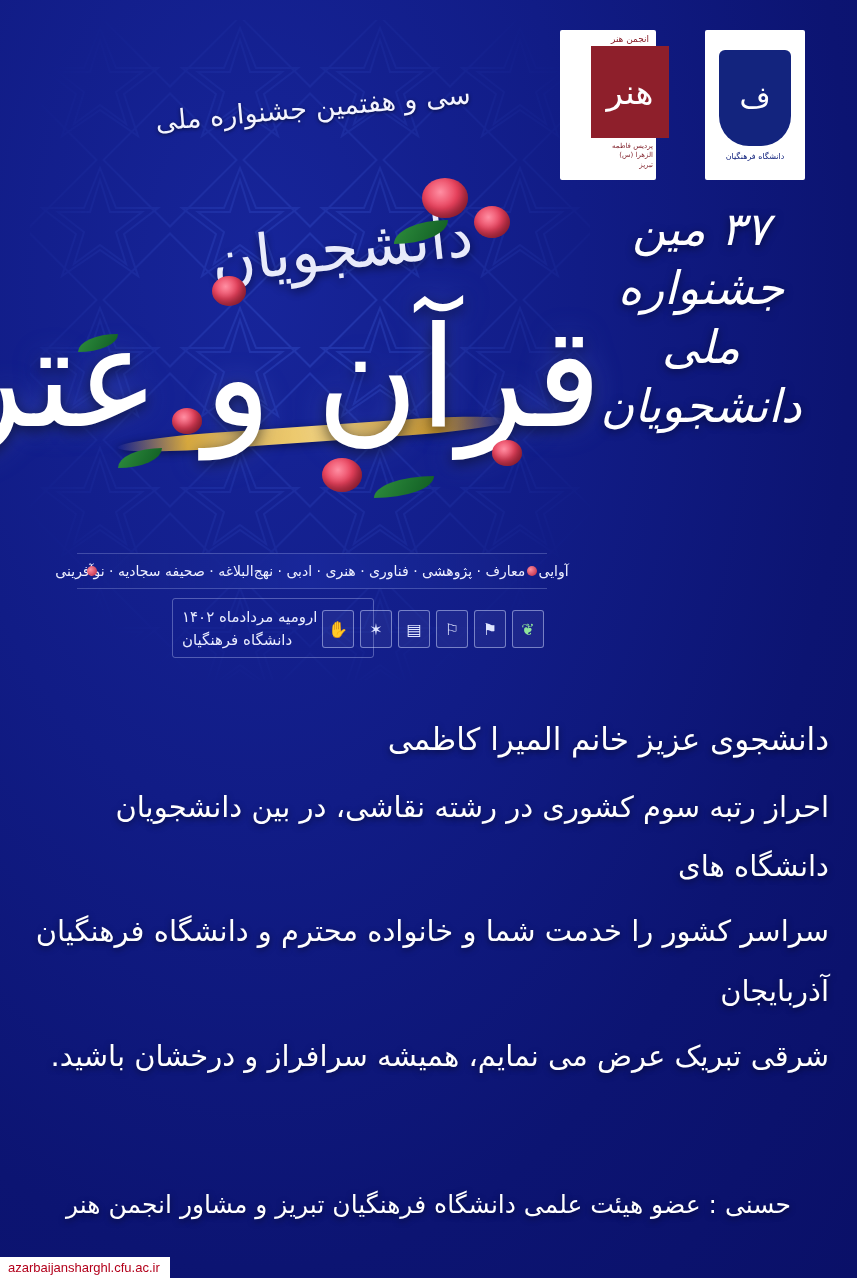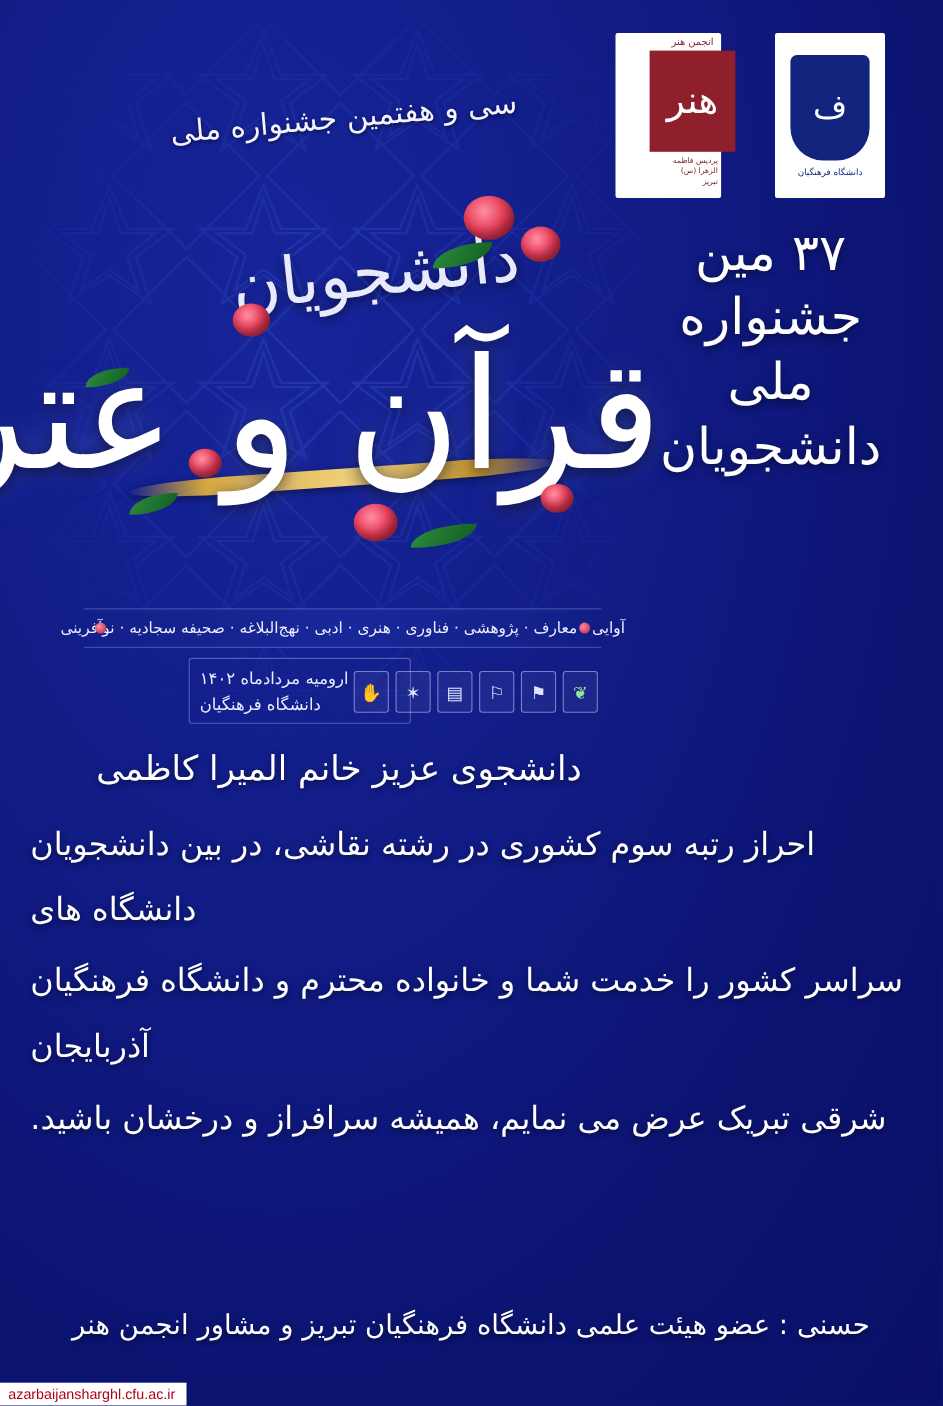--- a/index.html
+++ b/index.html
@@ -185,30 +185,30 @@
     position: absolute;
     right: 26px;
     top: 200px;
     width: 260px;
     text-align: center;
     color: #ffffff;
     font-size: 46px;
     line-height: 1.28;
     text-shadow: 0 2px 8px rgba(0,0,0,.5);
   }
-  .side-headline div { white-space: nowrap; }
+  .side-headline div { white-space: nowrap; font-style: italic; }
 
   
   .message {
     position: absolute;
     left: 28px;
     right: 28px;
-    top: 668px;
+    top: 708px;
     color: #ffffff;
-    text-align: left;
+    text-align: right;
     font-size: 29px;
     line-height: 2.05;
     text-shadow: 0 2px 6px rgba(0,0,0,.5);
   }
   .message .greet {
     font-size: 31px;
     margin-bottom: 6px;
     padding-left: 60px;
   }
   .message p {

